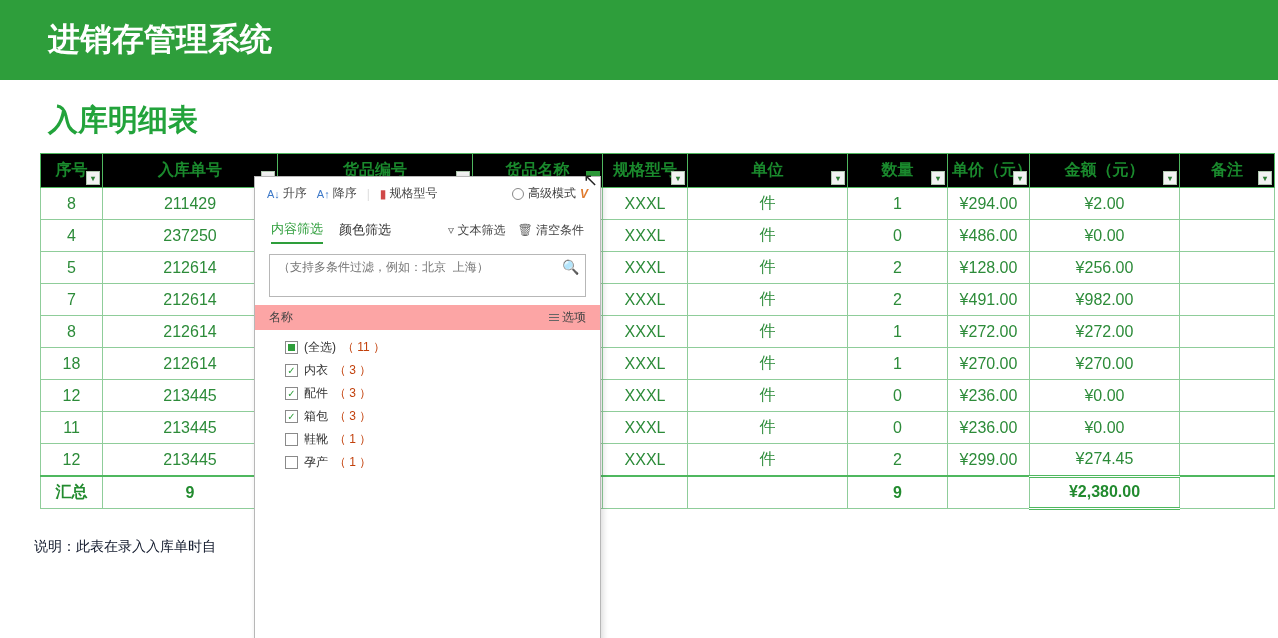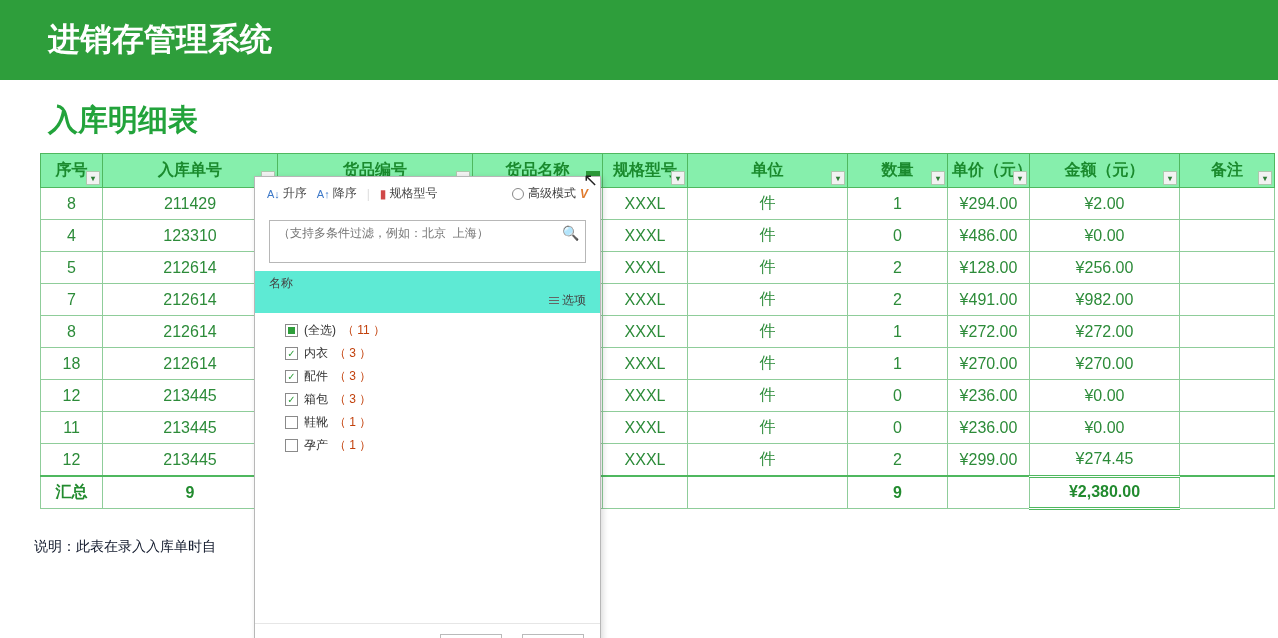--- a/index.html
+++ b/index.html
@@ -14,21 +14,21 @@
     col.col-order { width: 175px; }
     col.col-partno { width: 195px; }
     col.col-name { width: 130px; }
     col.col-spec { width: 85px; }
     col.col-unit { width: 160px; }
     col.col-qty { width: 100px; }
     col.col-price { width: 82px; }
     col.col-amount { width: 150px; }
     col.col-note { width: 95px; }
     
-    th { background: #86efac; color: #1a8a2d; border: 1px solid #4fb85f; font-weight: bold; font-size: 16px; padding: 6px 4px; position: relative; white-space: nowrap; }
+    th { background: #000000; color: #1a8a2d; border: 1px solid #4fb85f; font-weight: bold; font-size: 16px; padding: 6px 4px; position: relative; white-space: nowrap; }
     .filter-btn { position: absolute; right: 2px; bottom: 2px; width: 14px; height: 14px; border: 1px solid #aec7ae; background: #f2f2f2; display: flex; align-items: center; justify-content: center; font-size: 8px; color: #2e7f36; cursor: pointer; }
     .filter-btn.active { background: #2b9938; color: #fff; border-color: #2b9938; }
     
     td { border: 1px solid #8fcd9a; color: #2c8b39; font-size: 16px; text-align: center; padding: 5px 4px; height: 31px; }
     
     tr.summary td { font-weight: bold; color: #228b2f; border-top: 2px solid #4fb85f; }
     tr.summary td.amount-cell { border-top: 3px double #4fb85f; border-bottom: 3px double #4fb85f; }
     
     .note-text { margin: 28px 12px 0 34px; color: #0f172a; font-size: 14px; }
     
@@ -45,21 +45,21 @@
     .fp-tabs { display: flex; align-items: center; gap: 16px; padding: 6px 16px 0 16px; font-size: 13px; color: #333; }
     .tab-item { padding: 4px 0; cursor: pointer; }
     .tab-item.active { color: #2e9e3b; border-bottom: 2px solid #2e9e3b; font-weight: 500; }
     .fp-tabs-right { margin-left: auto; display: flex; align-items: center; gap: 12px; color: #444; font-size: 12px; }
     .icon-small { font-size: 12px; color: #666; }
     
     .search-wrap { margin: 10px 14px 8px 14px; position: relative; }
     .search-input { width: 100%; border: 1px solid #b7b7b7; padding: 5px 28px 22px 8px; font-size: 12px; color: #333; outline: none; }
     .search-icon { position: absolute; right: 6px; top: 5px; color: #888; font-size: 14px; }
     
-    .list-header { background: #5eead4; display: flex; padding: 4px 14px; font-size: 12px; color: #444; flex-direction: column; }
+    .list-header { background: #fca5a5; display: flex; padding: 4px 14px; font-size: 12px; color: #444; }
     .list-header .opts { margin-left: auto; display: inline-flex; align-items: center; gap: 3px; cursor: pointer; }
     .menu-lines { display: inline-block; line-height: 3px; }
     .menu-lines span { display: block; width: 10px; height: 1px; background: #666; margin: 2px 0; }
     
     .checklist { padding: 6px 12px; font-size: 12px; color: #333; }
     .chk-row { display: flex; align-items: center; gap: 6px; padding: 3px 18px; }
     .chk { width: 13px; height: 13px; border: 1px solid #8a8a8a; background: #fff; display: inline-flex; align-items: center; justify-content: center; font-size: 10px; color: #2e9e3b; cursor: pointer; }
     .chk.partial { background: #fff; position: relative; }
     .chk.partial::after { content: ""; position: absolute; left: 2px; right: 2px; top: 2px; bottom: 2px; background: #2e9e3b; }
     .count { color: #c2410c; }
@@ -116,21 +116,21 @@
           <td></td>
           <td>XXXL</td>
           <td>件</td>
           <td>1</td>
           <td>¥294.00</td>
           <td>¥2.00</td>
           <td></td>
         </tr>
         <tr>
           <td>4</td>
-          <td>123310</td>
+          <td>237250</td>
           <td></td>
           <td></td>
           <td>XXXL</td>
           <td>件</td>
           <td>0</td>
           <td>¥486.00</td>
           <td>¥0.00</td>
           <td></td>
         </tr>
         <tr>
@@ -250,20 +250,28 @@
         <span style="color:#d04848">▮</span>
         <span>规格型号</span>
       </span>
     <span class="adv-wrap">
       <span class="radio"></span>
       <span>高级模式</span>
       <span class="v-mark">V</span>
     </span>
   </div>
 
+  <div class="fp-tabs">
+    <span class="tab-item active">内容筛选</span>
+    <span class="tab-item">颜色筛选</span>
+    <span class="fp-tabs-right">
+      <span><span class="icon-small">▿</span> <span>文本筛选</span></span>
+      <span><span class="icon-small">🗑</span> <span>清空条件</span></span>
+    </span>
+  </div>
 
   <div class="search-wrap">
     <input class="search-input" placeholder="（支持多条件过滤，例如：北京  上海）" style="">
     <span class="search-icon">🔍</span>
   </div>
 
   <div class="list-header">
     <span>名称</span>
     <span class="opts">
       <span class="menu-lines">

